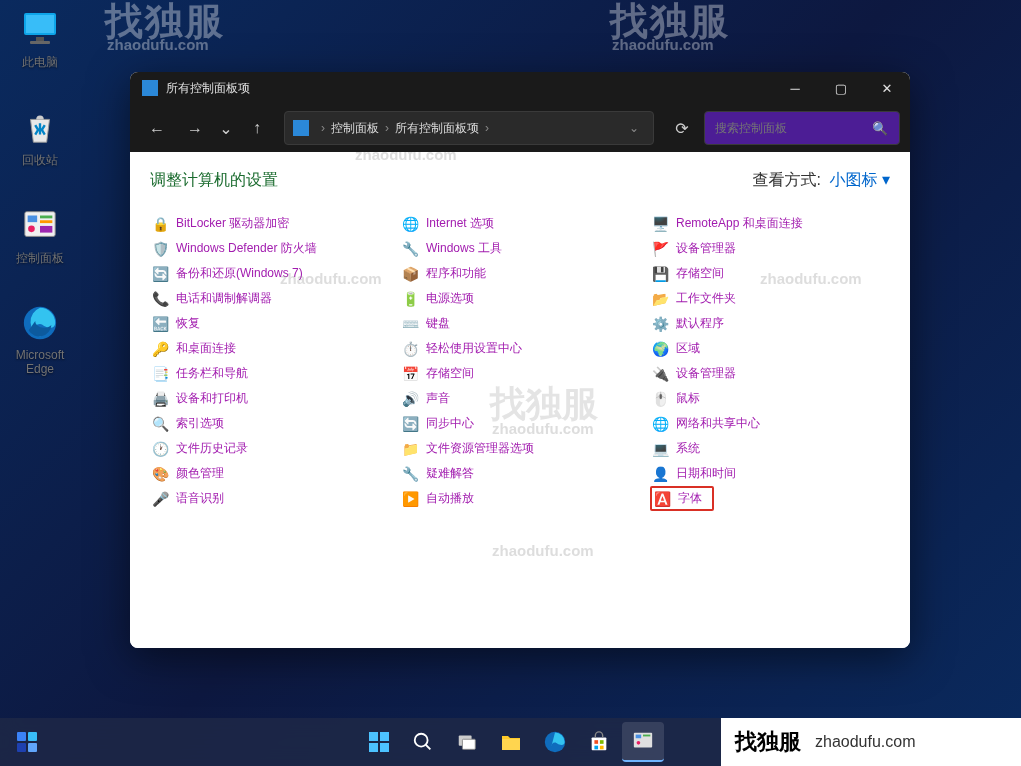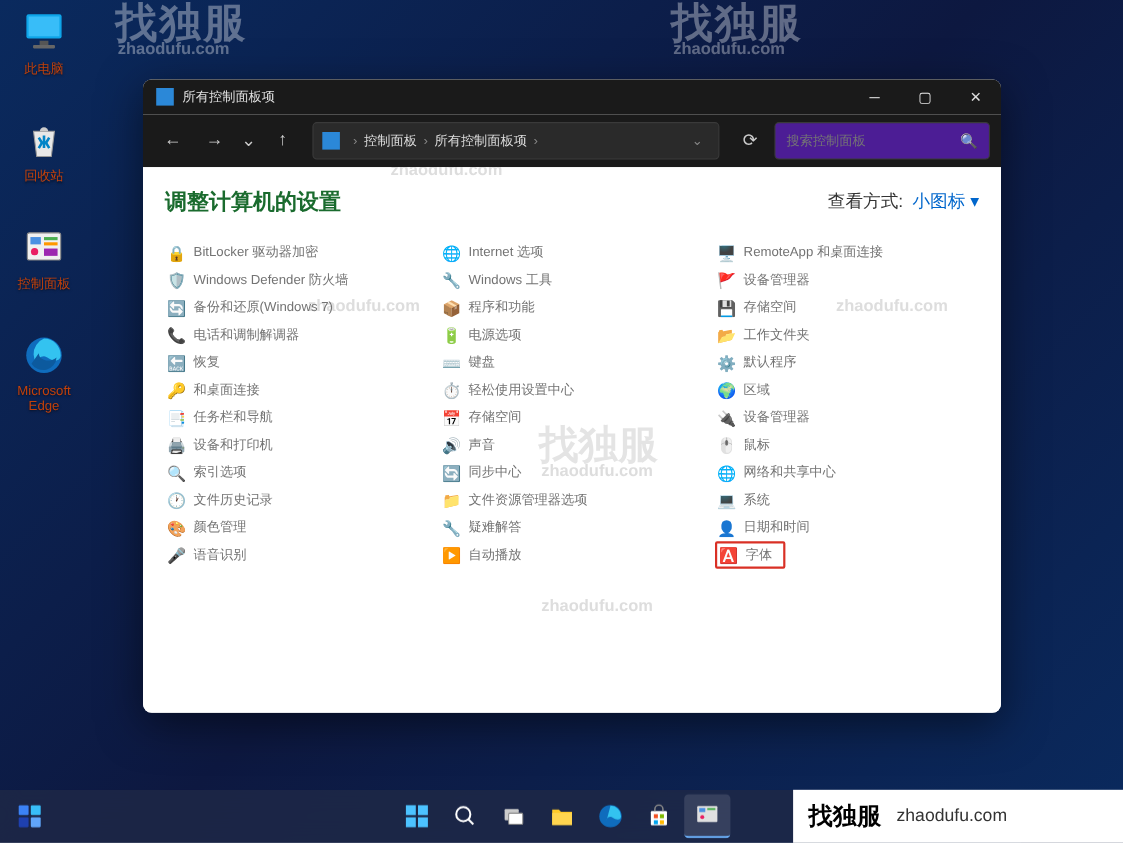--- a/index.html
+++ b/index.html
@@ -6,21 +6,21 @@
 body { width:1021px; height:766px; background:linear-gradient(135deg,#0a2a5e 0%,#0d1840 50%,#0a2a5e 100%); overflow:hidden; position:relative; }
 
 
 .wm { position:absolute; color:rgba(255,255,255,0.35); font-weight:bold; pointer-events:none; z-index:5; }
 .wm-big { font-size:38px; letter-spacing:2px; }
 .wm-sm { font-size:15px; }
 
 
 .desktop-icon { position:absolute; width:80px; display:flex; flex-direction:column; align-items:center; cursor:pointer; }
 .desktop-icon .ic { width:42px; height:42px; display:flex; align-items:center; justify-content:center; }
-.desktop-icon .lbl { color:#c2410c; font-size:12px; text-align:center; margin-top:4px; text-shadow:0 1px 2px rgba(0,0,0,.6);}
+.desktop-icon .lbl { color:#737373; font-size:12px; text-align:center; margin-top:4px; text-shadow:0 1px 2px rgba(0,0,0,.6);}
 
 
 .window { position:absolute; left:130px; top:72px; width:780px; height:576px; background:#fff; border-radius:8px; overflow:hidden; box-shadow:0 10px 40px rgba(0,0,0,.5); z-index:10;}
 .titlebar { height:32px; background:#1a1a1a; display:flex; align-items:center; color:#e0e0e0; }
 .titlebar .ticon { width:16px; height:16px; margin:0 8px 0 12px; background:#2b88d8; }
 .titlebar .ttxt { font-size:12px; flex:1; }
 .winbtn { width:46px; height:32px; display:flex; align-items:center; justify-content:center; color:#e0e0e0; font-size:13px; }
 
 .navbar { height:48px; background:#1a1a1a; display:flex; align-items:center; padding:0 10px; gap:4px;}
 .navbtn { width:34px; height:34px; display:flex; align-items:center; justify-content:center; color:#ccc; border-radius:4px; }
@@ -28,29 +28,29 @@
 .addrbar .sep { margin:0 6px; color:#888;}
 .addrbar .crumb { cursor:pointer; }
 .addrbar .chev { margin-left:auto; margin-right:6px; color:#888;}
 .refreshbtn { width:36px; height:34px; display:flex; align-items:center; justify-content:center; color:#ccc;}
 .searchbox { width:196px; height:34px; background:#4c1d95; border:1px solid #3a3a3a; border-radius:4px; display:flex; align-items:center; padding:0 10px;}
 .searchbox input { flex:1; background:transparent; border:none; outline:none; color:#ddd; font-size:12px;}
 .searchbox .sicon { color:#888; font-size:13px;}
 
 .content { height:calc(100% - 80px); background:#fff; padding:18px 20px; overflow:auto; position:relative;}
 .headrow { display:flex; align-items:center; margin-bottom:20px;}
-.headrow h2 { font-size:20px; font-weight:700; color:#1a6b2e; flex:1;}
+.headrow h2 { font-size:16px; font-weight:400; color:#1a6b2e; flex:1;}
 .viewby { font-size:16px; color:#333; }
 .viewby .lnk { color:#0066cc; cursor:pointer; margin-left:4px;}
 
 .grid { display:flex; gap:10px;}
 .col { flex:1; }
 .item { display:flex; align-items:center; height:25px; cursor:pointer; padding:0 2px;}
 .item .iicon { width:18px; height:18px; margin-right:6px; display:flex; align-items:center; justify-content:center; font-size:14px;}
-.item .itxt { font-size:12px; color:#737373; }
+.item .itxt { font-size:12px; color:#a21caf; }
 .item.hl { border:2px solid #d93025; border-radius:2px; padding-right:10px; width:fit-content;}
 
 
 .taskbar { position:absolute; left:0; bottom:0; width:1021px; height:48px; background:rgba(30,40,70,.85); backdrop-filter:blur(10px); display:flex; align-items:center; z-index:20;}
 .tb-left { position:absolute; left:6px; width:42px; height:36px; display:flex; align-items:center; justify-content:center;}
 .tb-center { margin:0 auto; display:flex; gap:2px; align-items:center;}
 .tbicon { width:42px; height:40px; display:flex; align-items:center; justify-content:center; border-radius:4px; cursor:pointer;}
 .tbicon.active { background:rgba(255,255,255,.12); border-bottom:2px solid #6fb5ff;}
 
 

